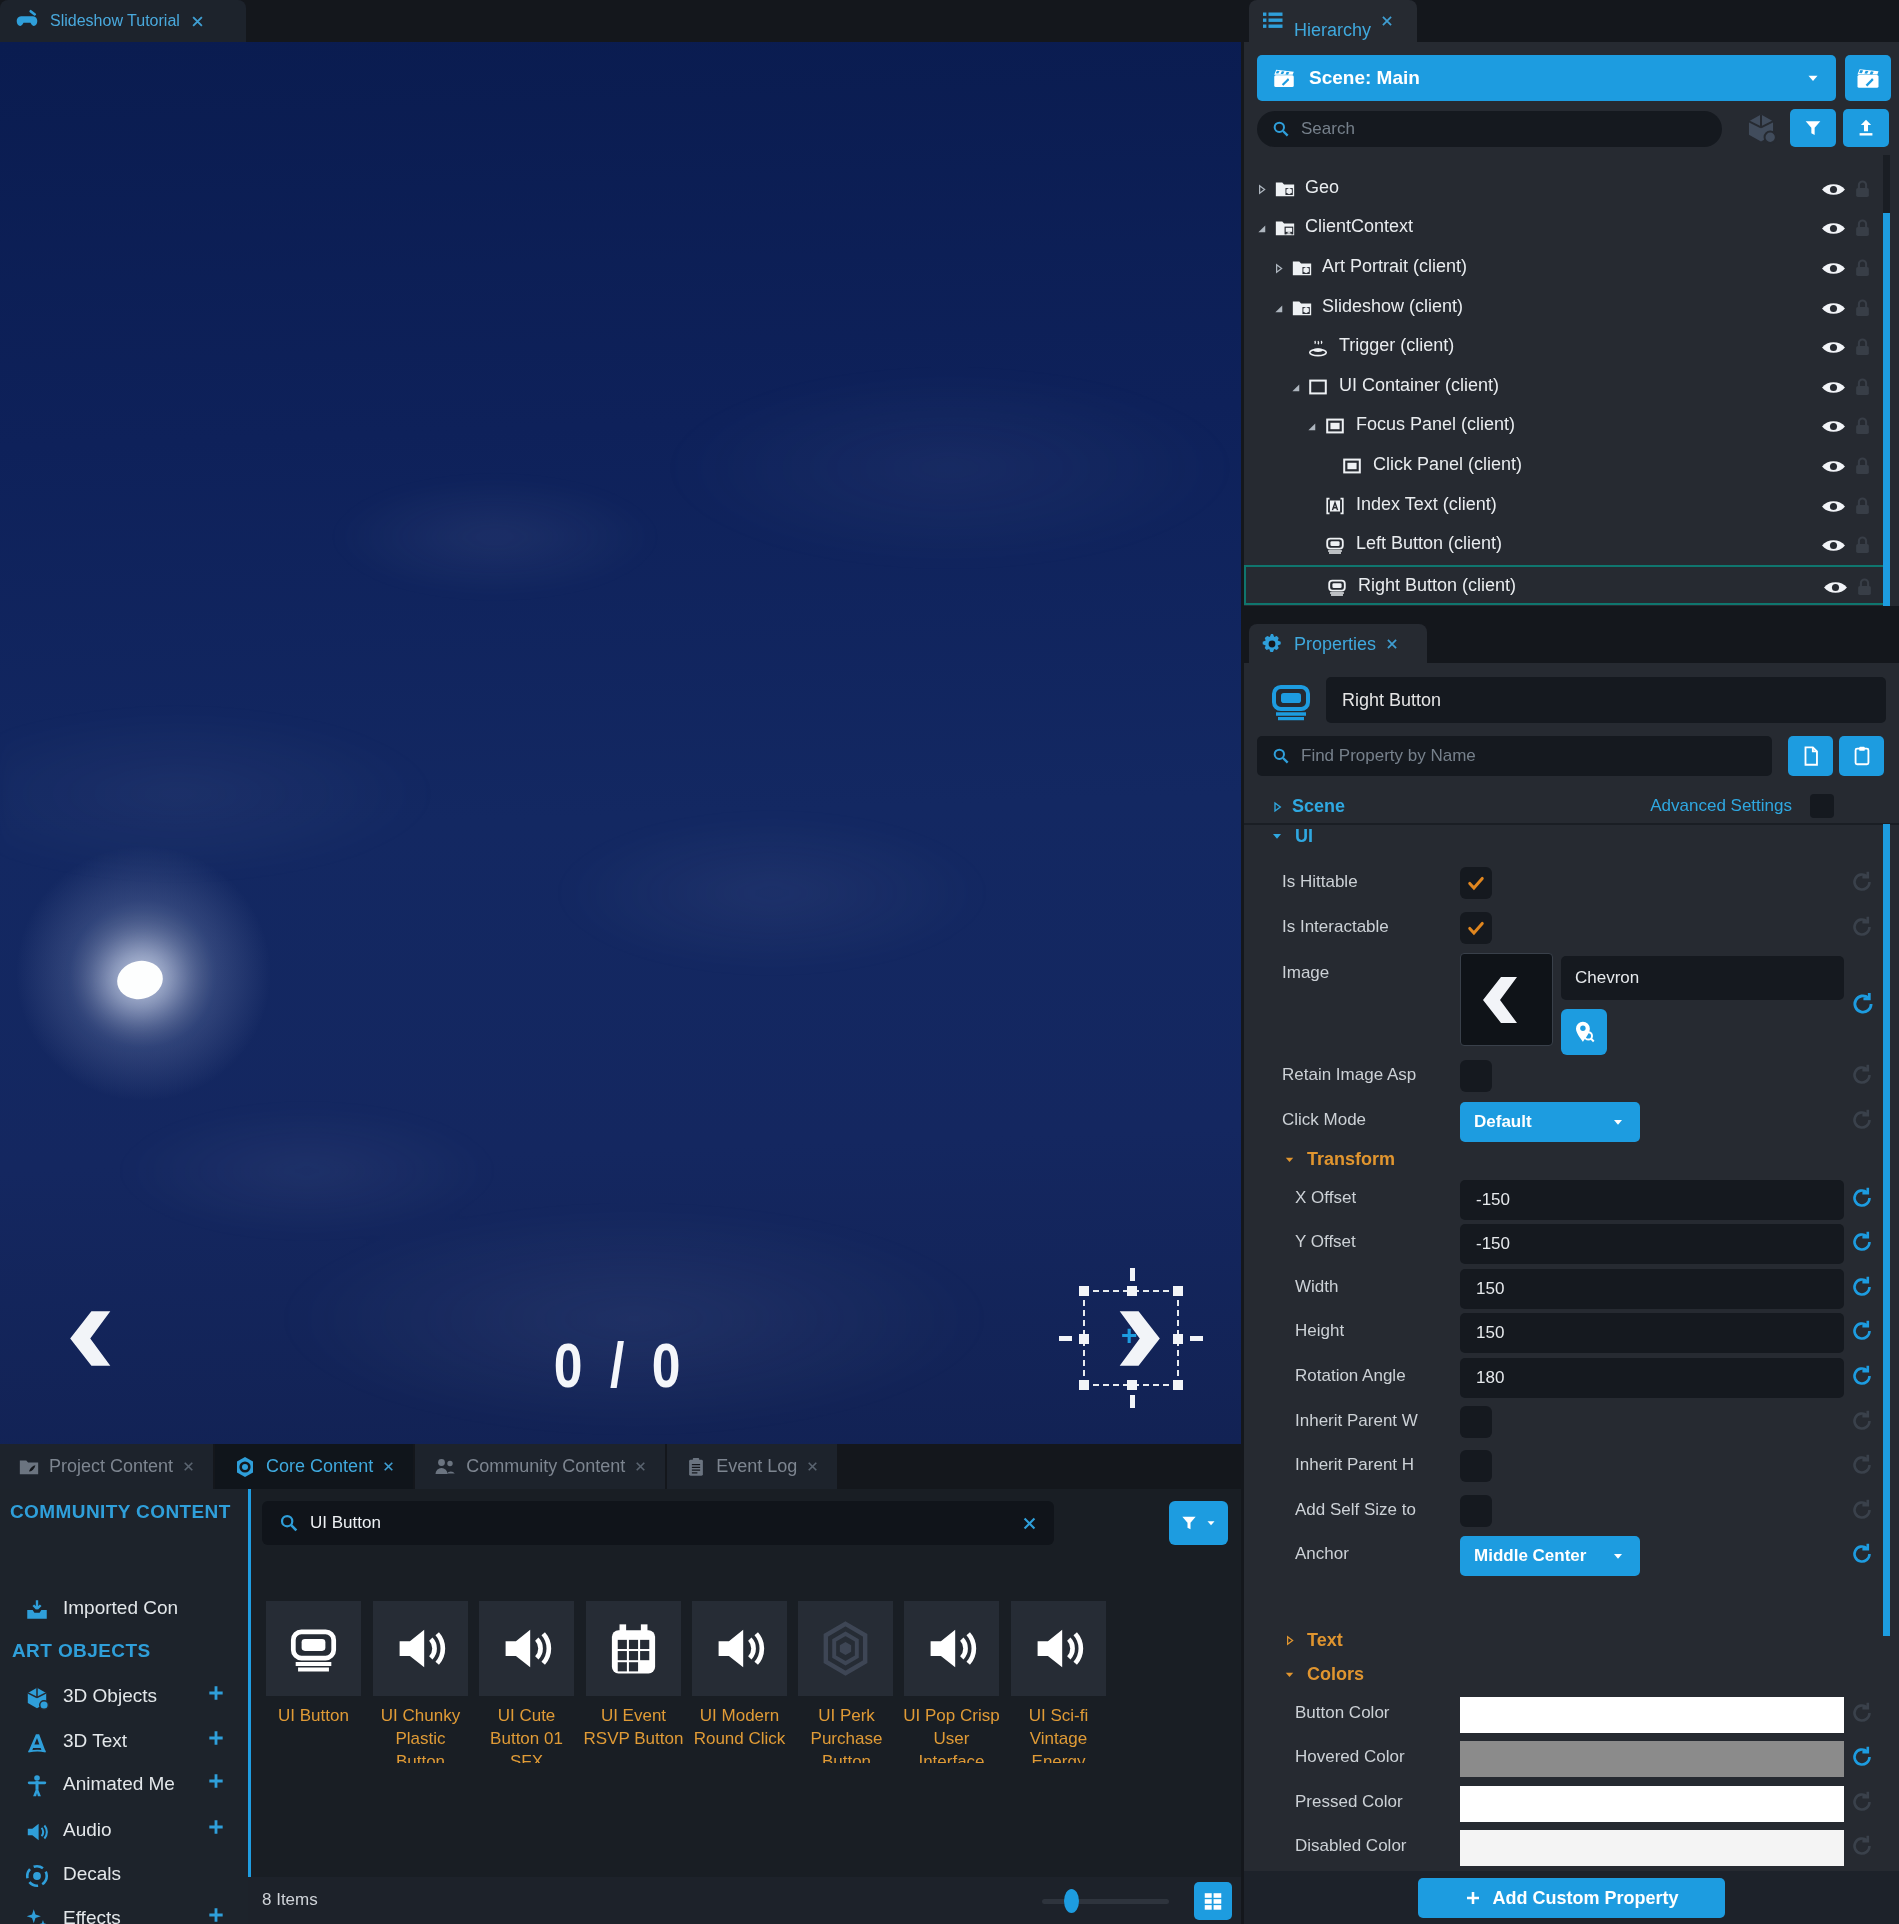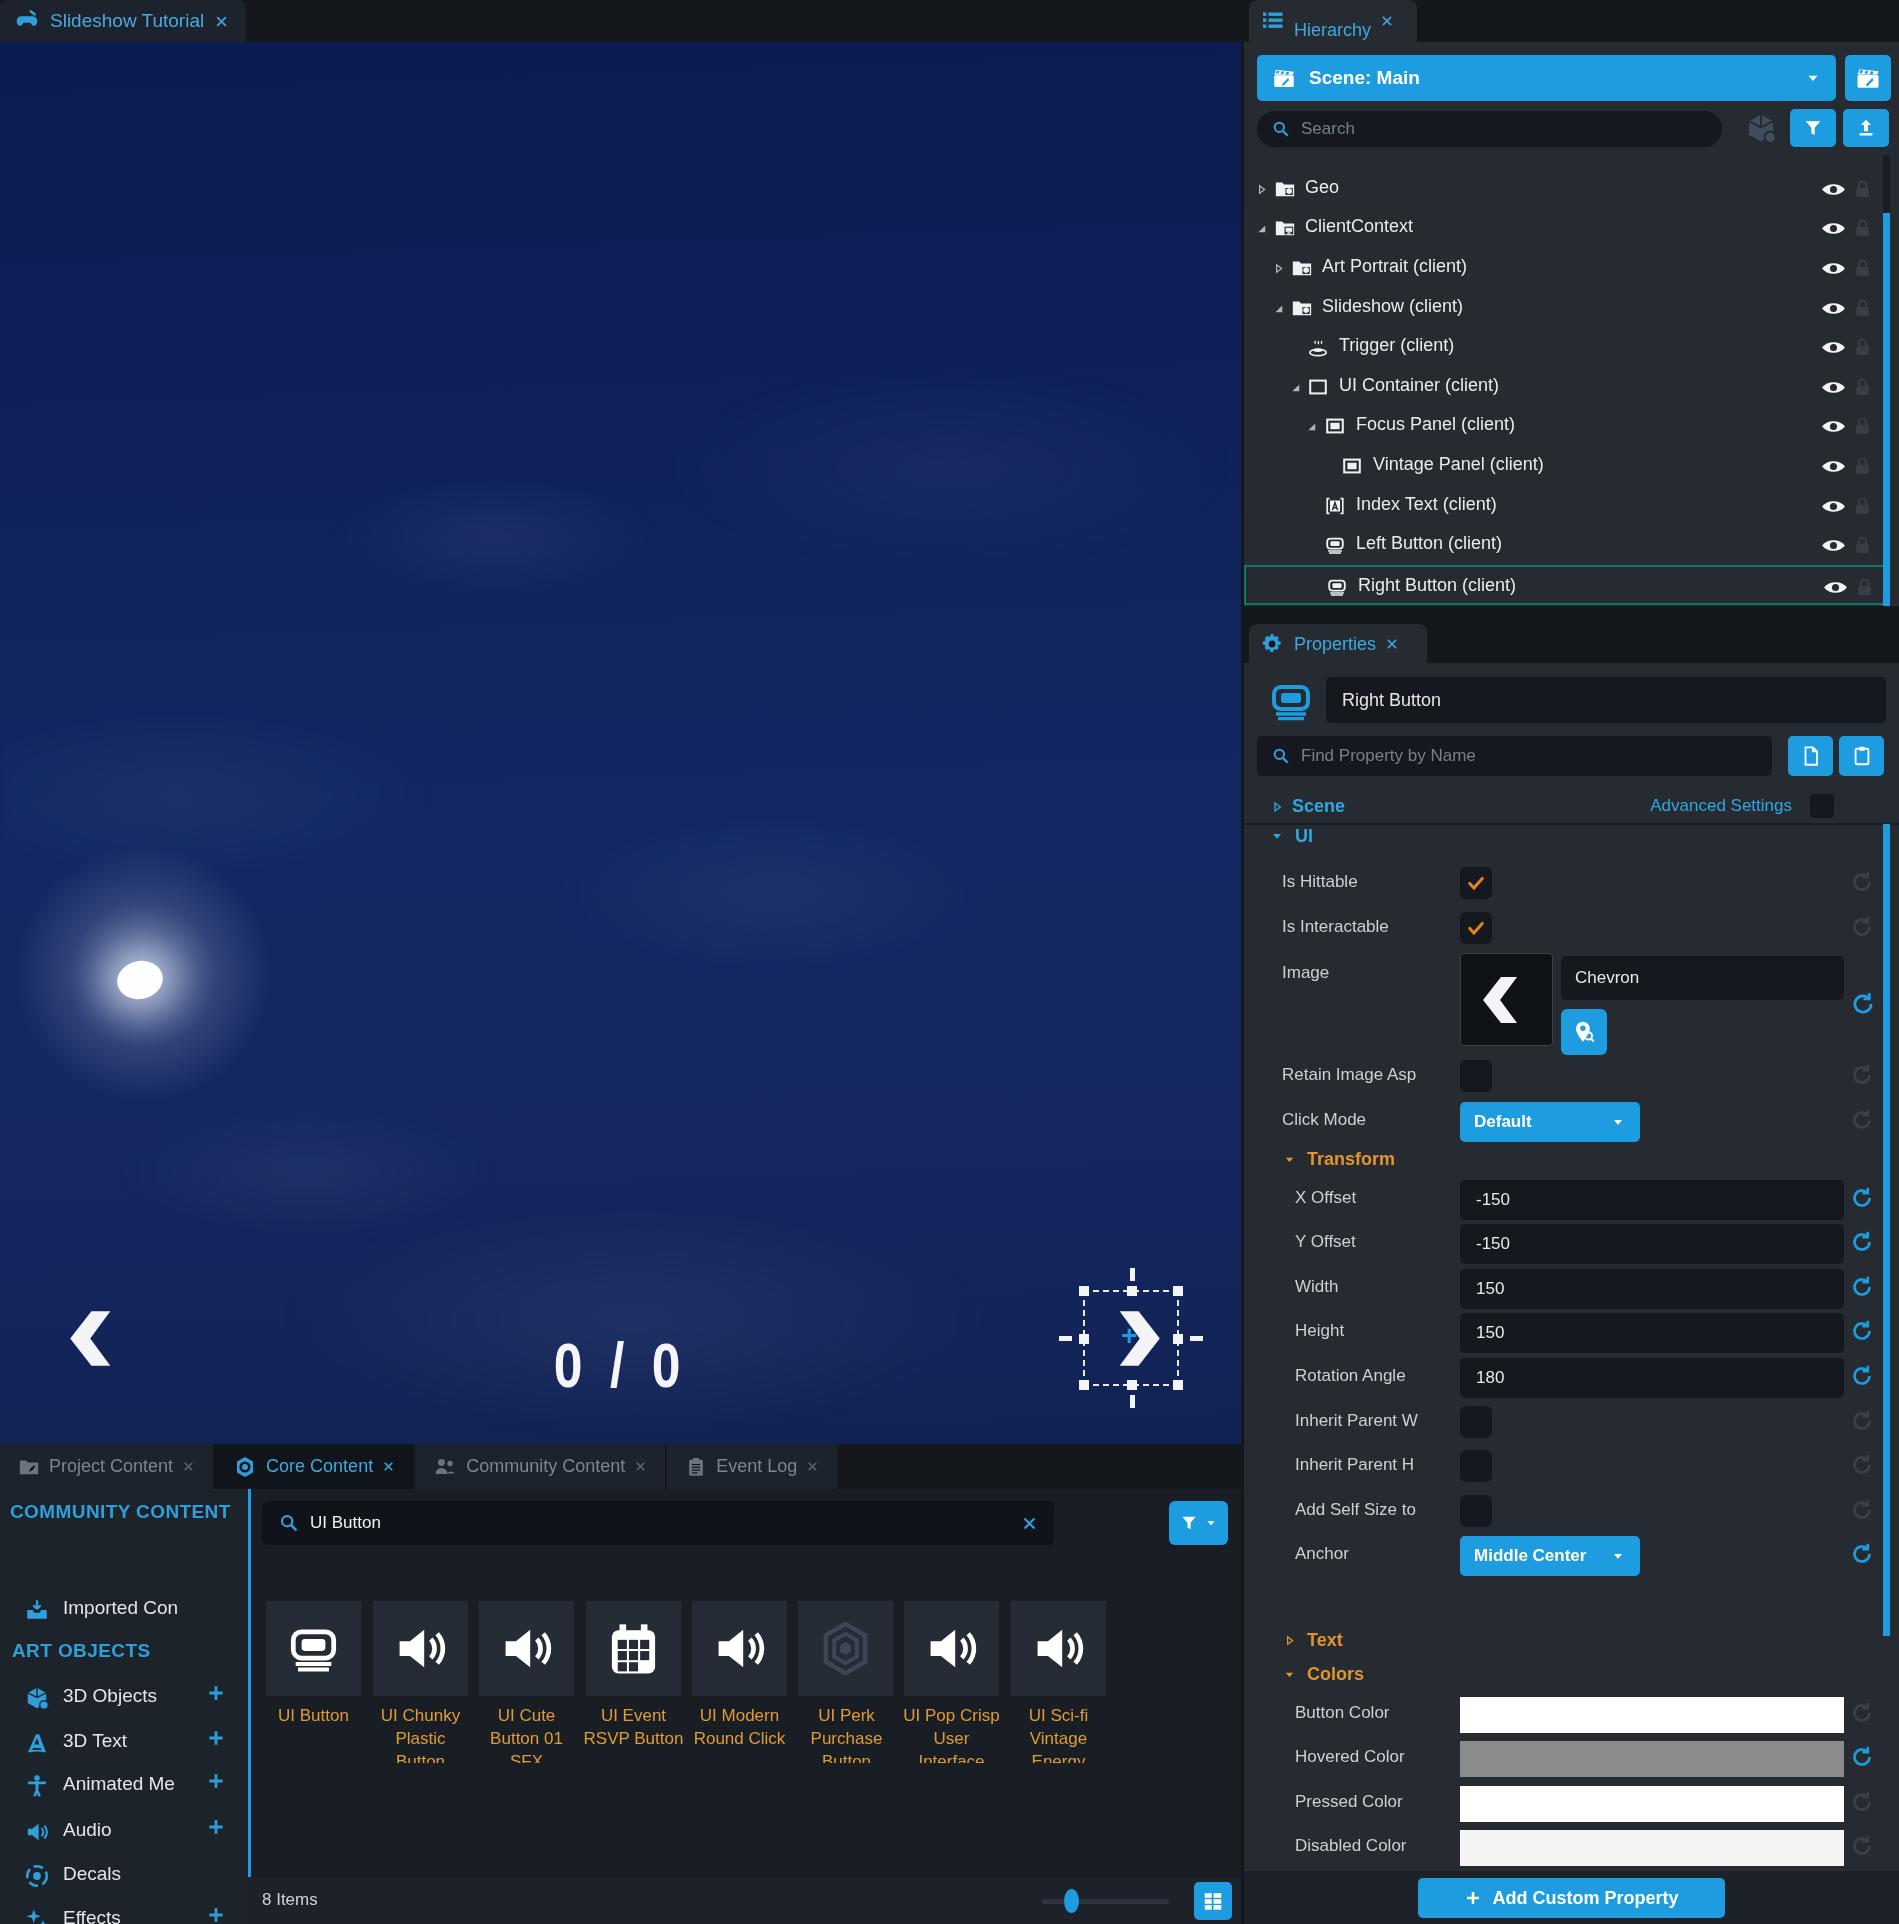--- a/index.html
+++ b/index.html
@@ -4,21 +4,21 @@
 <style>
   html,body{margin:0;padding:0;background:#0e1114;}
   #stage{position:relative;width:1900px;height:1925px;background:#14171c;overflow:hidden;
          font-family:"Liberation Sans",sans-serif;color:#dfe3e7;-webkit-font-smoothing:antialiased;}
   .abs{position:absolute;}
   svg.ic{display:block;}
   
   .vtabbar{position:absolute;left:0;top:0;width:1241px;height:42px;background:#14171c;}
   .vtab{position:absolute;left:0;top:0;height:42px;width:246px;background:#1d232c;border-radius:8px 8px 0 0;
         display:flex;align-items:center;gap:10px;padding-left:14px;box-sizing:border-box;}
-  .vtab .lbl{color:#49a9dd;font-size:19px;}
+  .vtab .lbl{color:#49a9dd;font-size:16px;}
   .closex{color:#3f9ed2;font-size:18px;font-weight:bold;}
   
   .viewport{position:absolute;left:0;top:42px;width:1241px;height:1403px;overflow:hidden;
     background:linear-gradient(178deg,#0a1c50 0%,#0e215a 28%,#132862 55%,#142760 78%,#122254 100%);}
   .clouds{position:absolute;inset:0;filter:blur(7px);
     background:
       radial-gradient(238px 89px at 495px 495px, rgba(195,208,242,.07), transparent 70%),
       radial-gradient(317px 119px at 772px 851px, rgba(195,208,242,.06), transparent 70%),
       radial-gradient(277px 99px at 307px 1129px, rgba(195,208,242,.06), transparent 70%),
       radial-gradient(416px 149px at 950px 426px, rgba(195,208,242,.05), transparent 70%),
@@ -719,21 +719,21 @@
             <use href="#i-eye"></use>
           </svg>
         <svg class="ic tlock" width="15" height="18" viewBox="0 0 15 18">
             <use href="#i-lock"></use>
           </svg>
       </div>
       <div class="trow" style="top:404px">
         <svg class="ic tico" style="left:97px" width="22" height="22" viewBox="0 0 22 22">
             <use href="#i-panel"></use>
           </svg>
-        <span class="tlab" style="left:129px">Vintage Panel (client)</span>
+        <span class="tlab" style="left:129px">Click Panel (client)</span>
         <svg class="ic teye" width="25" height="17" viewBox="0 0 25 17">
             <use href="#i-eye"></use>
           </svg>
         <svg class="ic tlock" width="15" height="18" viewBox="0 0 15 18">
             <use href="#i-lock"></use>
           </svg>
       </div>
       <div class="trow" style="top:444px">
         <svg class="ic tico" style="left:80px" width="22" height="22" viewBox="0 0 22 22">
             <use href="#i-textA"></use>

